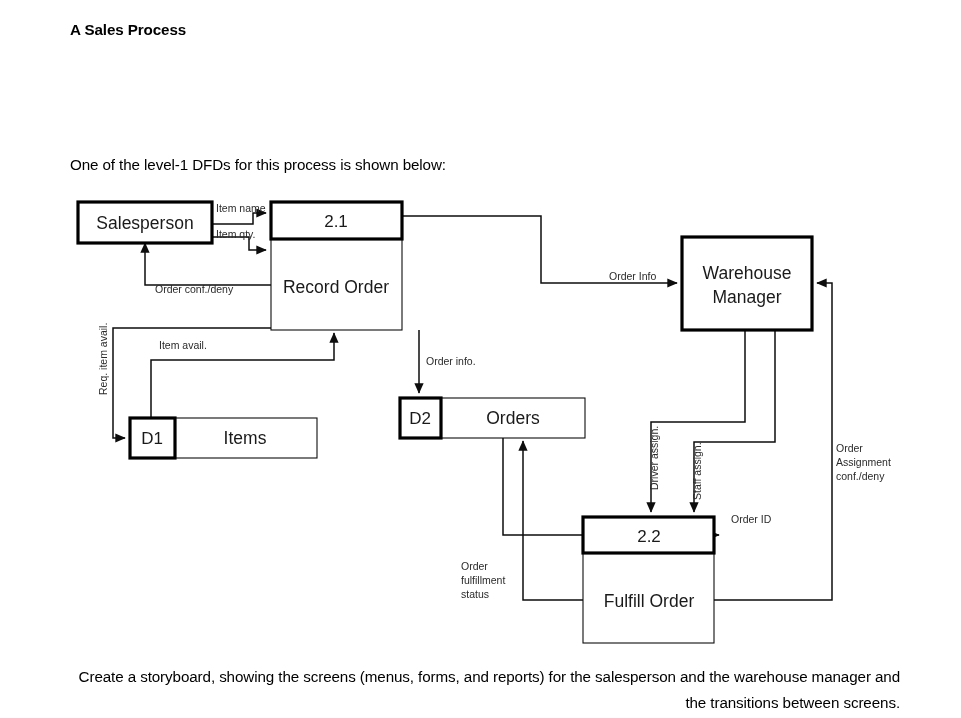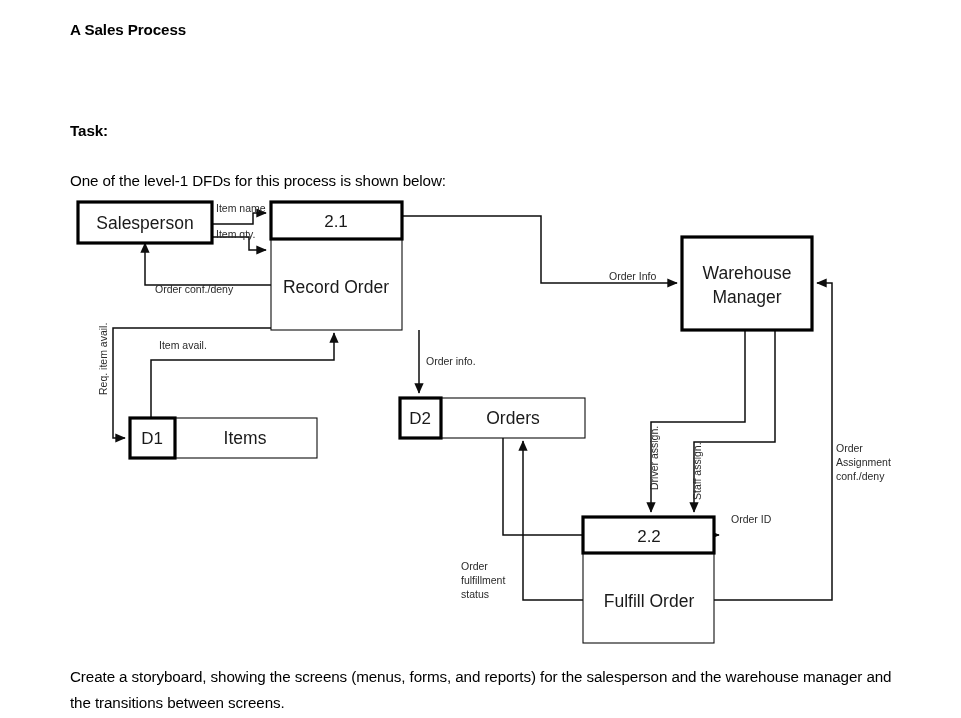--- a/index.html
+++ b/index.html
@@ -33,22 +33,22 @@
     line-height: 26px;
     color: #000;
     margin: 0;
     letter-spacing: -0.1px;
   }
   .para.bold { font-weight: bold; }
 
   #intro-title  { top: 5px; }
   #intro-body   { top: 36px; }
   #task-label   { top: 106px; }
-  #task-body    { top: 140px; margin-top: 16px; }
-  #closing-body { top: 652px; }
+  #task-body    { top: 140px; }
+  #closing-body { top: 652px; text-align: right; }
 
   
   #dfd-diagram {
     position: absolute;
     left: 0;
     top: 178px;
     width: 961px;
     height: 470px;
   }
   #dfd-diagram svg { display: block; }
@@ -86,23 +86,20 @@
 </head>
 <body>
 
 <div class="page">
 
   <div class="text-block" id="intro-title">
     <p class="para bold">A Sales Process</p>
   </div>
 
 
-  <div class="text-block" id="task-label">
-    <p class="para bold">Task:</p>
-  </div>
 
   <div class="text-block" id="task-body">
     <p class="para">One of the level-1 DFDs for this process is shown below:</p>
   </div>
 
   <div id="dfd-diagram">
     <svg width="961" height="470" viewBox="0 0 961 470" xmlns="http://www.w3.org/2000/svg">
       <defs>
         <marker id="arrowEnd" viewBox="0 0 10 10" refX="9.2" refY="5" markerWidth="7" markerHeight="7" orient="auto-start-reverse">
           <path d="M 0 0.6 L 10 5 L 0 9.4 z" fill="#0d0d0d"></path>

